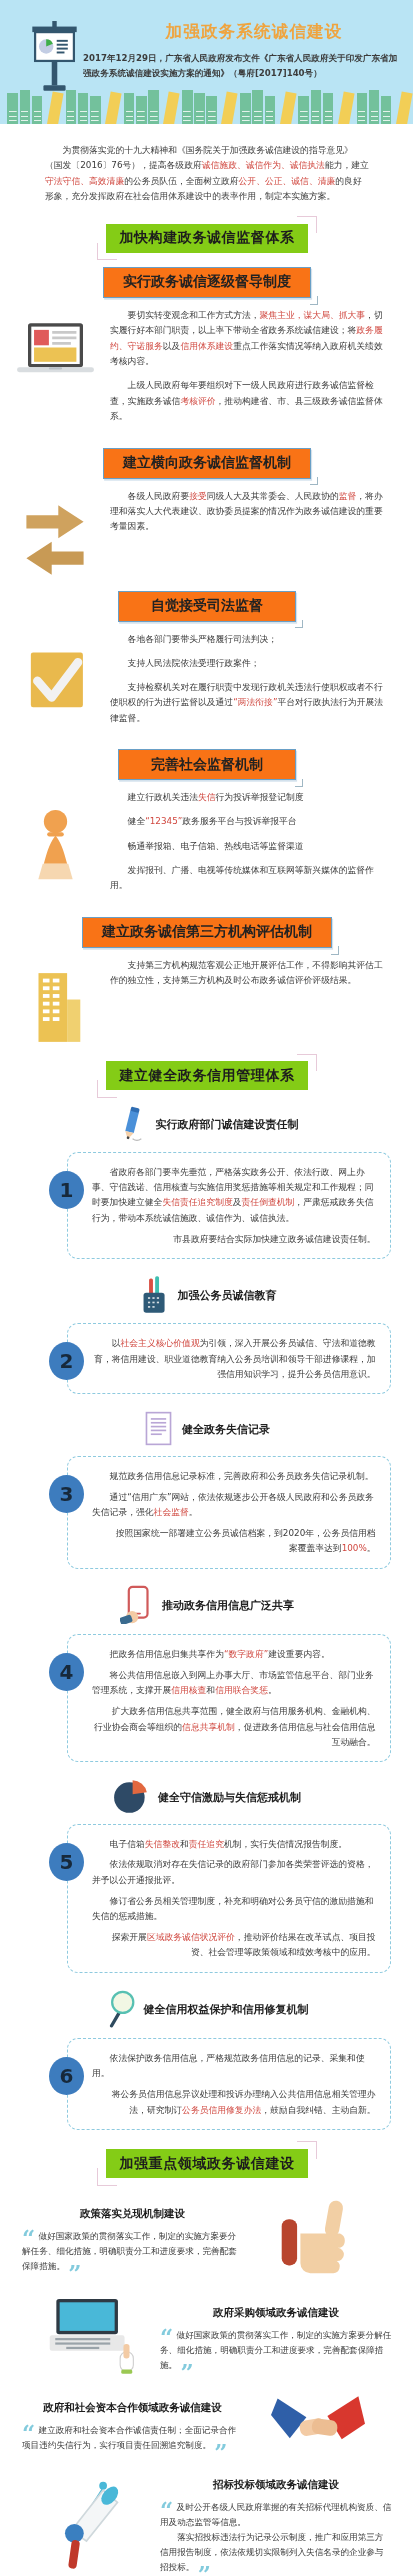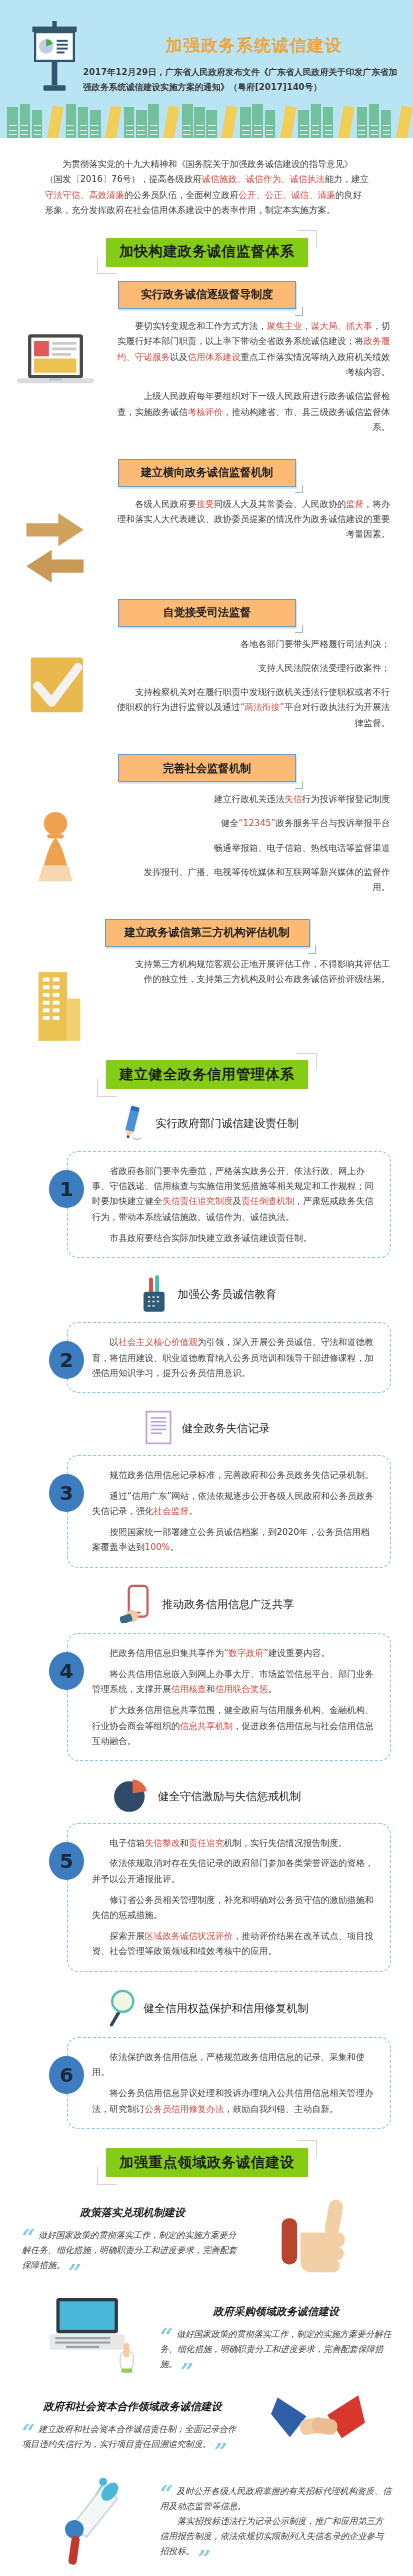--- a/index.html
+++ b/index.html
@@ -1,20 +1,20 @@
 <!DOCTYPE html>
 <html style="font-size:8.8px"><head>
 <meta charset="utf-8">
 <style>
   html,body{margin:0;padding:0;}
   body{width:414px;background:#ffffff;font-family:"DejaVu Sans","Liberation Sans",sans-serif;color:#3a3a3a;}
   .red{color:#d0473f;}
 
   
-  .hero{position:relative;background:#b9e4f4;padding-top:35px;height:103px;overflow:hidden;}
+  .hero{position:relative;background:#b9e4f4;padding-top:21px;height:103px;overflow:hidden;}
   .hero-board{position:absolute;left:29px;top:21px;}
   .hero-title{margin-left:94px;text-align:center;font-size:16.6px;font-weight:bold;color:#efa43f;letter-spacing:1.1px;}
   .hero-sub{margin:7.7px 16.6px 0 83px;text-align:left;font-size:8.6px;font-weight:bold;color:#3c3c3c;line-height:1.75;}
   .books{position:absolute;left:0;right:0;bottom:0;height:36px;display:flex;align-items:flex-end;justify-content:space-around;padding:0 3.3px;}
   .bgrp{display:flex;align-items:flex-end;}
   .bk{display:block;width:10.5px;background:#73c19c;margin-right:1.7px;
       background-image:repeating-linear-gradient(to top,rgba(255,255,255,.8) 0 1.1px,rgba(115,193,156,0) 1.1px 4.4px);
       background-size:70% 13.2px;background-position:center bottom 2.8px;background-repeat:no-repeat;}
   .bk.h1{height:31px;} .bk.h2{height:34px;} .bk.h3{height:28px;}
   .bk.y{background:#f2ce56;background-image:none;height:33px;transform:rotate(10deg);transform-origin:bottom left;margin-left:2.8px;margin-right:0;}
@@ -24,45 +24,45 @@
   .intro p{margin:0;}
 
   
   .ph-wrap{text-align:center;margin:19px 0 14.4px 0;}
   .ph{position:relative;display:inline-block;background:#84cc16;color:#1d1d1d;font-size:14px;font-weight:bold;padding:5.5px 13.2px;letter-spacing:0.6px;}
   .ph i{position:absolute;width:19px;height:16.6px;}
   .ph i.tr{right:-8.8px;top:-7.7px;border-top:1.1px solid #e7cad9;border-right:1.1px solid #e7cad9;}
   .ph i.bl{left:-8.8px;bottom:-7.7px;border-bottom:1.1px solid #e7cad9;border-left:1.1px solid #e7cad9;}
 
   
-  .tbox{position:relative;margin:14.4px auto 10px auto;width:fit-content;min-width:138px;background:#fdba74;
+  .tbox{position:relative;margin:14.4px auto 10px auto;width:fit-content;min-width:138px;background:#f97316;
         border:0.6px solid #699fc6;box-shadow:1.1px 1.7px 0 rgba(130,170,200,.35);
-        padding:5.5px 19px;text-align:center;font-size:11px;font-weight:bold;color:#222;}
+        padding:5.5px 19px;text-align:center;font-size:14px;font-weight:bold;color:#222;}
   .tbox::after{content:"";position:absolute;right:-7.7px;bottom:-7.7px;width:7.2px;height:7.2px;
         border-right:1.1px solid #9fb7c4;border-bottom:1.1px solid #9fb7c4;}
 
   
   .a-row{display:flex;margin:3.3px 24px 14.4px 0;}
   .a-ico{width:110px;flex:0 0 110px;display:flex;justify-content:center;align-items:flex-start;padding-top:15.5px;}
   .a-txt{flex:1;font-size:8.8px;line-height:1.75;}
-  .a-txt p{margin:0 0 8.8px 0;text-align:right;}
+  .a-txt p{margin:0 0 8.8px 0;}
 
   
   .b-head{display:flex;justify-content:center;align-items:center;gap:8.8px;margin:15.5px 0 3.3px 0;}
-  .b-head .t{font-size:11px;font-weight:normal;color:#222;}
+  .b-head .t{font-size:11px;font-weight:bold;color:#222;}
   .b-wrap{position:relative;margin:7.7px 23px 16.6px 67px;}
   .b-box{border:1.1px dashed #8ecadf;border-radius:11px;padding:12px 14.4px 11px 24px;font-size:8.8px;line-height:1.75;}
   .b-box p{margin:0 0 5.5px 0;}
-  .b-box p:last-child{margin-bottom:0;}
+  .b-box p:last-child{margin-bottom:0;text-align:right;}
   .b-num{position:absolute;left:-18px;top:19px;width:35px;height:38px;border-radius:50%;background:#3d7cbe;
          color:#17293b;font-size:20px;font-weight:bold;display:flex;align-items:center;justify-content:center;}
 
   
   .c-item{display:flex;align-items:center;margin:19px 22px 0 22px;}
-  .c-txt{font-size:8.6px;line-height:1.75;font-style:italic;}
+  .c-txt{font-size:8.6px;line-height:1.75;}
   .c-txt h4{font-size:10.5px;margin:0 0 6.6px 0;text-align:center;color:#1d1d1d;}
   .c-txt .quote p{margin:0;}
   .c-txt .quote p:first-child::before{content:"“";font-family:"DejaVu Serif","Liberation Serif",serif;
         color:#83cbdd;font-size:23px;font-weight:bold;line-height:0;vertical-align:-7.7px;margin-right:3.3px;}
   .c-txt .quote p:last-child::after{content:"”";font-family:"DejaVu Serif","Liberation Serif",serif;
         color:#83cbdd;font-size:23px;font-weight:bold;line-height:0;vertical-align:-12px;margin-left:3.3px;}
   .c-ico{flex:1;display:flex;justify-content:center;align-items:center;}
   .c-item.ir .c-txt{width:221px;flex:0 0 221px;}
   .c-item.il .c-ico{flex:0 0 138px;}
   .c-item.il .c-txt{flex:1;}
@@ -439,19 +439,20 @@
     <svg width="83" height="94" viewBox="0 0 150 170">
       <circle cx="96" cy="14" r="7" fill="#49b8d8"></circle>
       <line x1="96" y1="20" x2="70" y2="60" stroke="#49b8d8" stroke-width="5"></line>
       <polygon points="38,96 96,22 122,44 66,114" fill="#f4f6f7" stroke="#cfd8dc" stroke-width="3"></polygon>
       <ellipse cx="108" cy="32" rx="12" ry="19" transform="rotate(40 108 32)" fill="#49b8d8"></ellipse>
       <circle cx="44" cy="100" r="17" fill="#3a7fc0"></circle>
       <rect x="36" y="112" width="15" height="52" rx="7" fill="#c0392b" transform="rotate(8 43 138)"></rect>
     </svg>
   </div>
   <div class="c-txt">
+    <h4>招标投标领域政务诚信建设</h4>
     <div class="quote">
         <p>及时公开各级人民政府掌握的有关招标代理机构资质、信用及动态监管等信息。</p>
         <p>　　落实招投标违法行为记录公示制度，推广和应用第三方信用报告制度，依法依规切实限制列入失信名录的企业参与招投标。</p>
       </div>
   </div>
 </div>
 
 
 </body></html>

